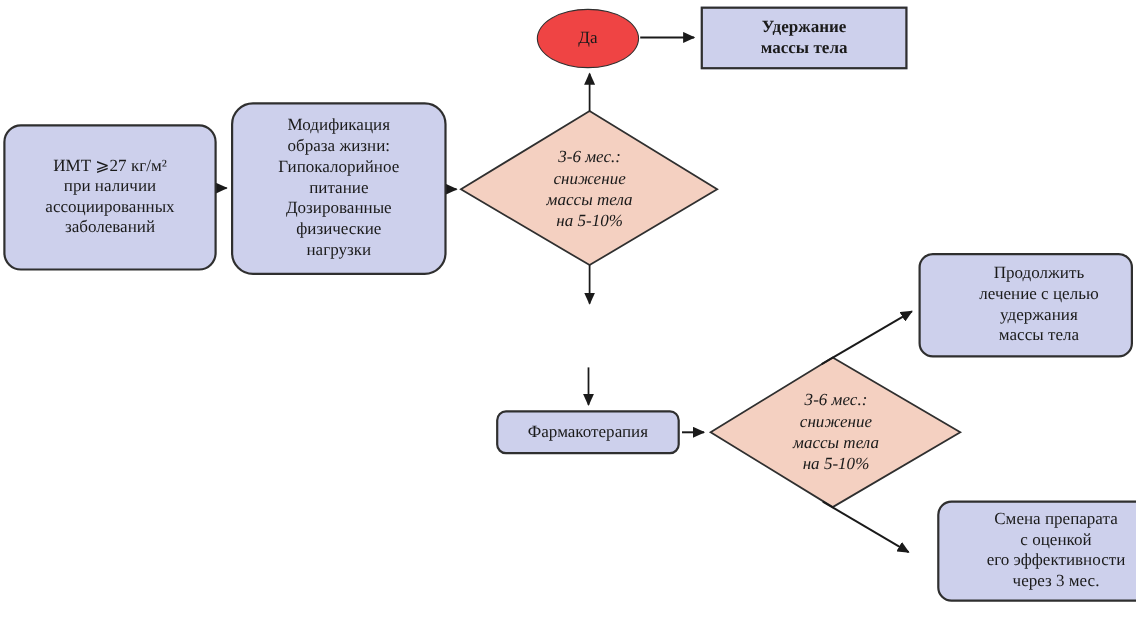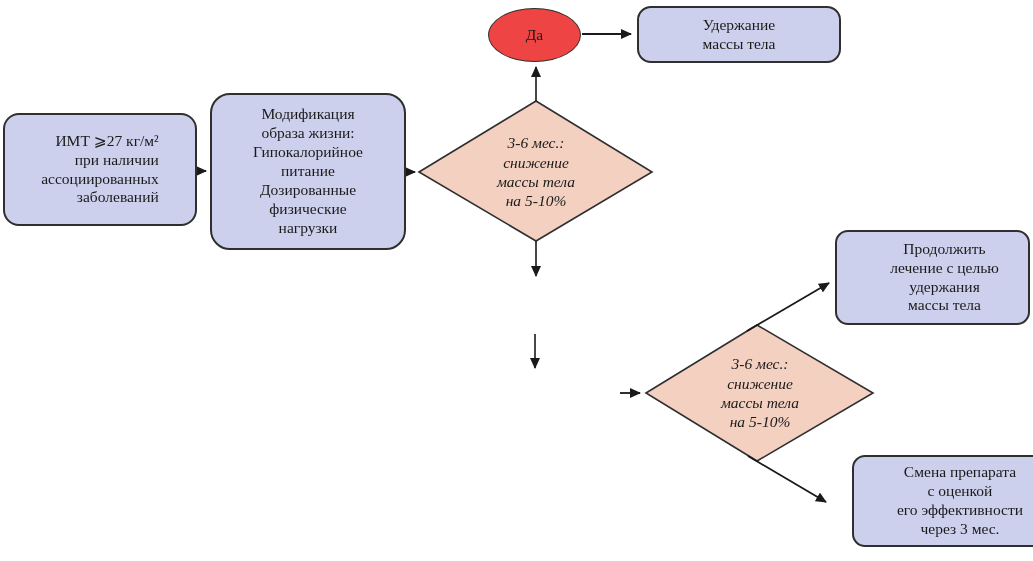--- a/index.html
+++ b/index.html
@@ -65,39 +65,40 @@
     <line x1="406" y1="172" x2="415" y2="172" stroke="#1a1a1a" stroke-width="1.8" marker-end="url(#ah)"></line>
     <line x1="536" y1="101" x2="536" y2="67" stroke="#1a1a1a" stroke-width="1.6" marker-end="url(#ah)"></line>
     <line x1="582" y1="34" x2="631" y2="34" stroke="#1a1a1a" stroke-width="1.8" marker-end="url(#ah)"></line>
     <line x1="536" y1="241" x2="536" y2="276" stroke="#1a1a1a" stroke-width="1.6" marker-end="url(#ah)"></line>
     <line x1="535" y1="334" x2="535" y2="368" stroke="#1a1a1a" stroke-width="1.6" marker-end="url(#ah)"></line>
     <line x1="620" y1="393" x2="640" y2="393" stroke="#1a1a1a" stroke-width="1.8" marker-end="url(#ah)"></line>
     <line x1="747" y1="331" x2="829" y2="283" stroke="#1a1a1a" stroke-width="1.8" marker-end="url(#ah)"></line>
     <line x1="748" y1="456" x2="826" y2="502" stroke="#1a1a1a" stroke-width="1.8" marker-end="url(#ah)"></line>
   </svg>
 
-  <div class="node" style="left:3px; top:113px; width:194px; height:113px; border-radius:16px;text-align:right;">ИМТ ⩾27 кг/м²
+  <div class="node" style="left:3px; top:113px; width:194px; height:133px; border-radius:16px;">ИМТ ⩾27 кг/м²
 при наличии
 ассоциированных
 заболеваний</div>
 
   <div class="node" style="left:210px; top:93px; width:196px; height:157px; border-radius:20px;">Модификация
 образа жизни:
 Гипокалорийное
 питание
 Дозированные
 физические
 нагрузки</div>
 
   <div class="node ellipse" style="left:488px; top:8px; width:93px; height:54px;">Да</div>
 
-  <div class="node" style="left:637px; top:6px; width:204px; height:57px; border-radius:14px;">Удержание
+  <div class="node" style="left:637px; top:6px; width:188px; height:57px; border-radius:0;font-weight:bold;">Удержание
 массы тела</div>
 
 
+  <div class="node" style="left:451px; top:373px; width:167px; height:40px; border-radius:9px;">Фармакотерапия</div>
 
   <div class="node" style="left:835px; top:230px; width:195px; height:95px; border-radius:13px;padding-left:24px;">Продолжить
 лечение с целью
 удержания
 массы тела</div>
 
   <div class="node" style="left:852px; top:455px; width:195px; height:92px; border-radius:13px;padding-left:21px;">Смена препарата
 с оценкой
 его эффективности
 через 3 мес.</div>

